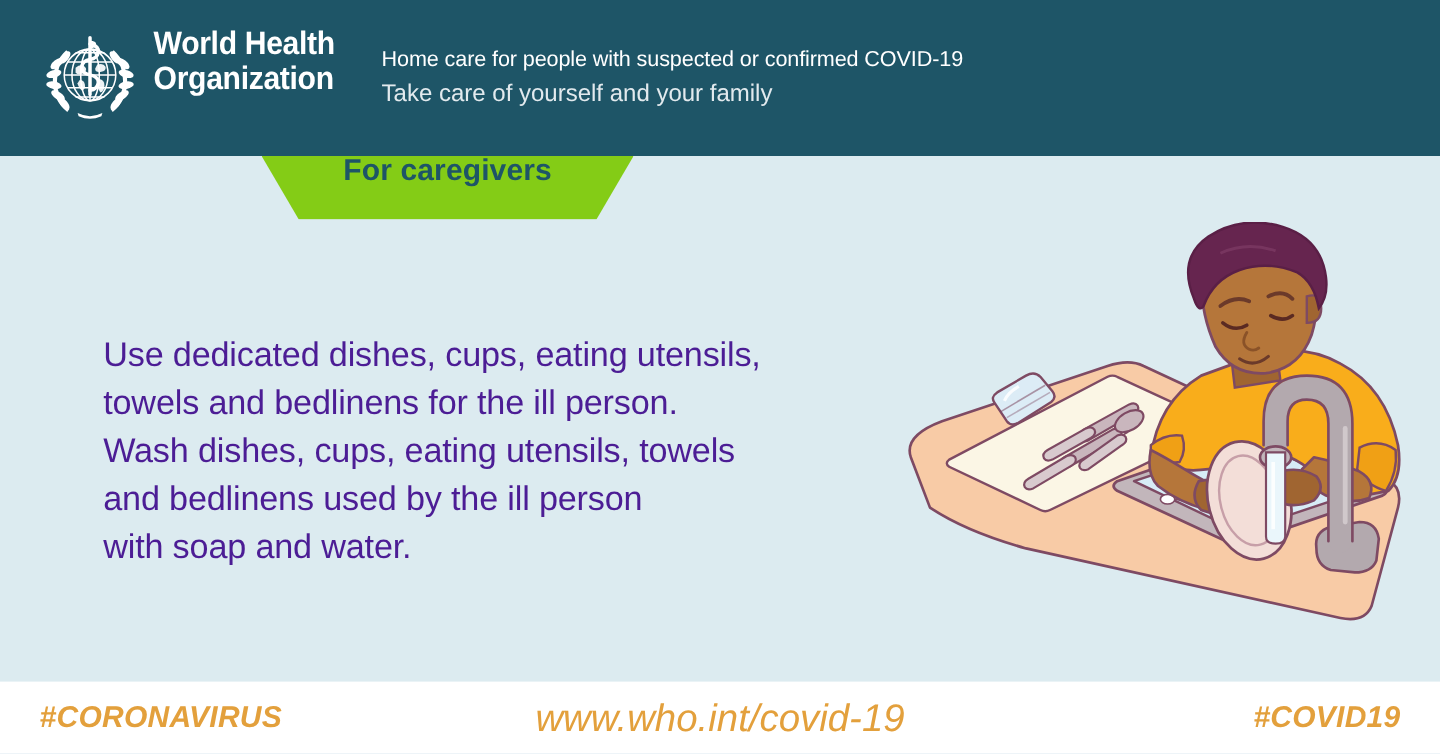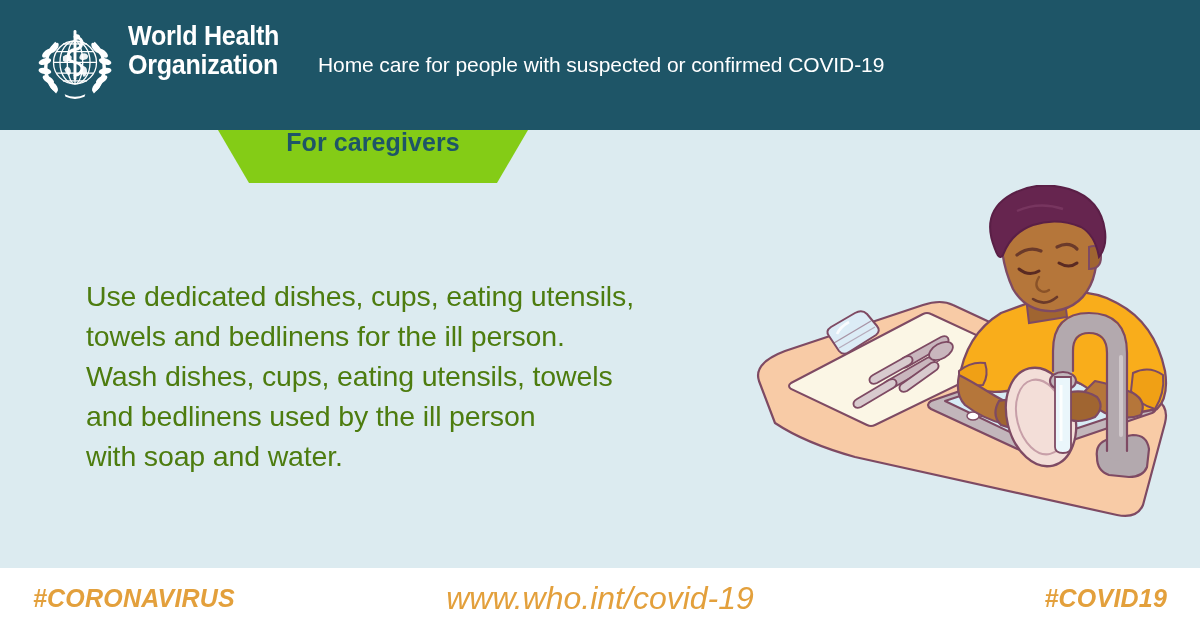--- a/index.html
+++ b/index.html
@@ -51,21 +51,21 @@
     letter-spacing: -0.3px;
     transform: scaleX(0.93);
     transform-origin: left center;
     white-space: nowrap;
   }
   #header-text {
     margin-left: 24px;
     color: #ffffff;
   }
   #header-title {
-    font-size: 21px;
+    font-size: 18px;
     line-height: 1.18;
     letter-spacing: -0.1px;
     white-space: nowrap;
     font-weight: normal;
   }
   #header-subtitle {
     font-size: 20px;
     line-height: 1.3;
     margin-top: 4px;
     color: #e2eaee;
@@ -93,21 +93,21 @@
     letter-spacing: 0.1px;
     margin-top: -2px;
   }
 
   
   #body-copy {
     position: absolute;
     left: 86px;
     top: 276px;
     width: 680px;
-    color: #4d7c0f;
+    color: #4c1d95;
     font-size: 28.5px;
     line-height: 1.405;
     letter-spacing: -0.15px;
     white-space: pre-line;
   }
 
   
   #footer {
     position: absolute;
     left: 0;
@@ -220,20 +220,21 @@
       </svg>
 
       <div id="logo-wordmark">
         <div>World Health</div>
         <div>Organization</div>
       </div>
     </div>
 
     <div id="header-text">
       <div id="header-title">Home care for people with suspected or confirmed COVID-19</div>
+      <div id="header-subtitle">Take care of yourself and your family</div>
     </div>
   </div>
 
   <div id="audience-tab">
     <span id="audience-label">For caregivers</span>
   </div>
 
   <div id="body-copy">Use dedicated dishes, cups, eating utensils,
 towels and bedlinens for the ill person.
 Wash dishes, cups, eating utensils, towels

